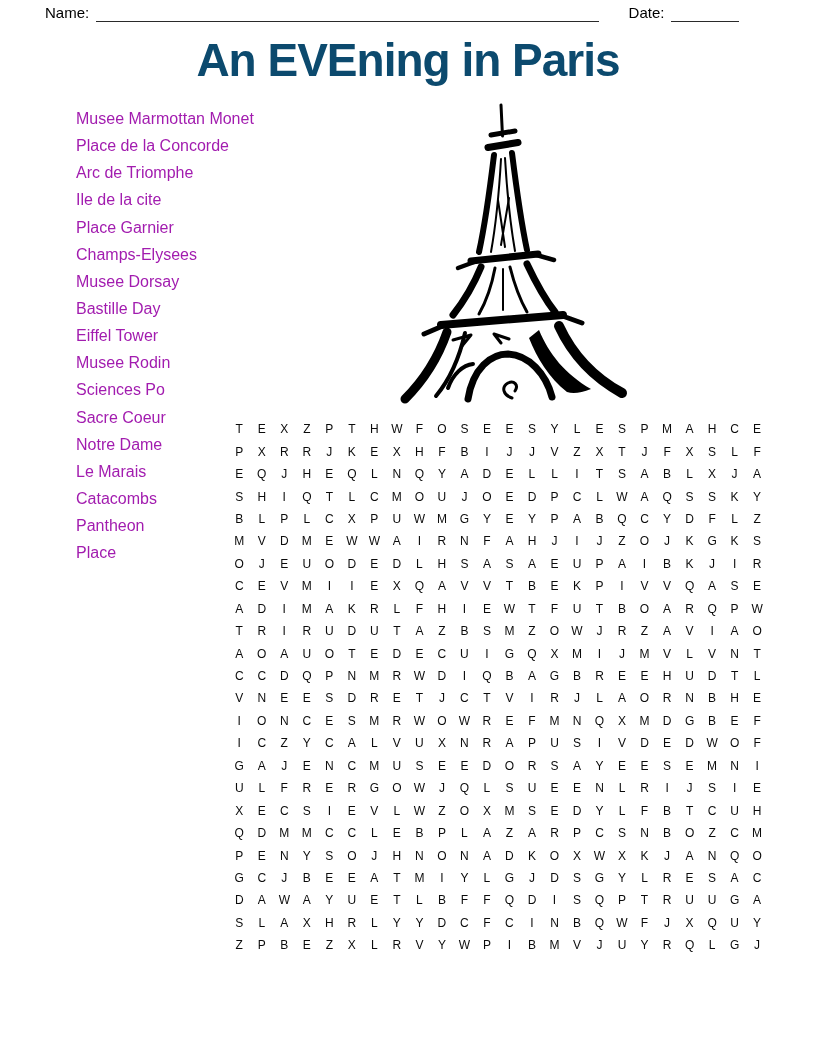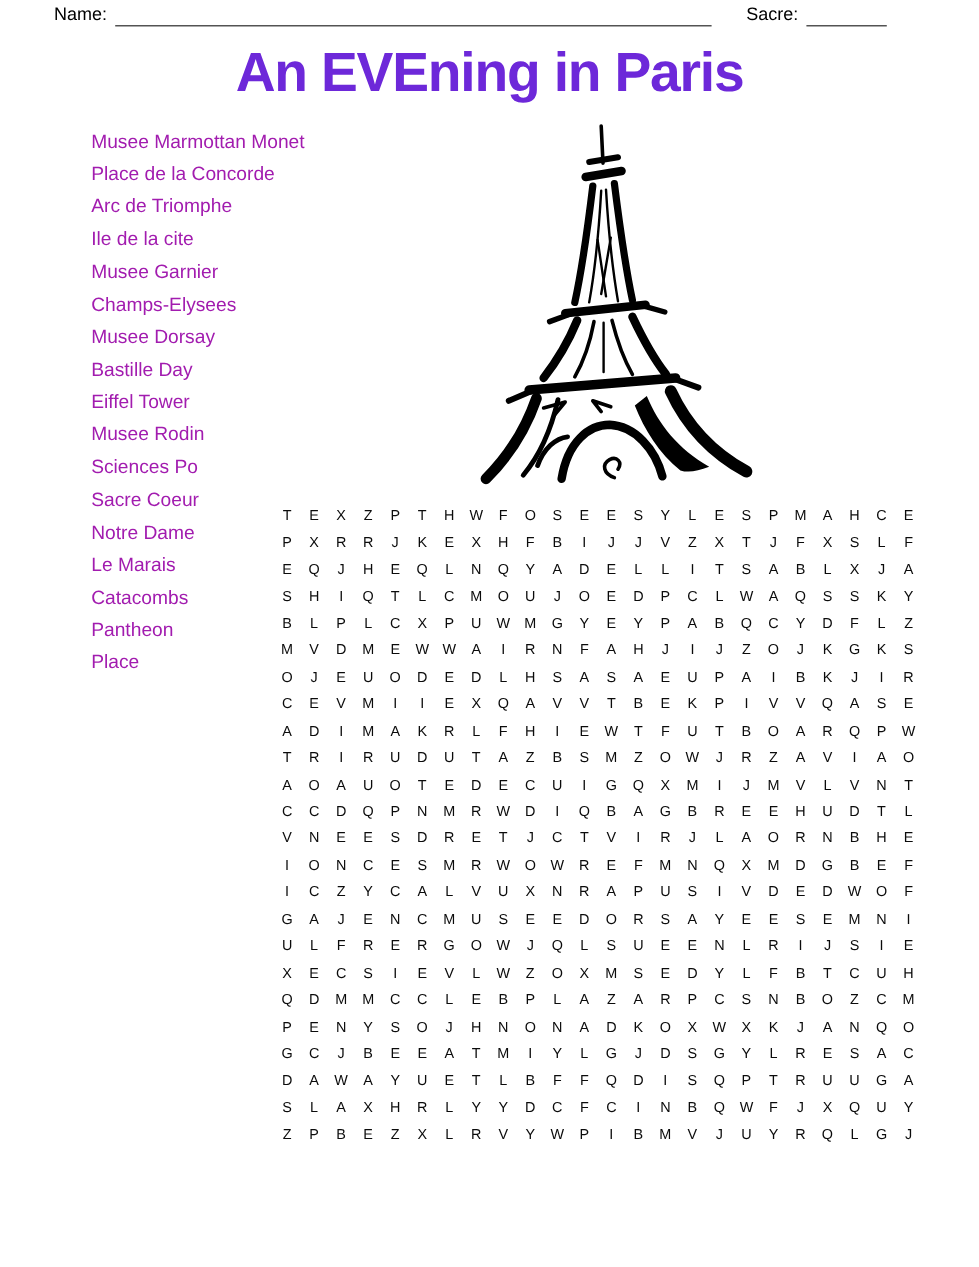--- a/index.html
+++ b/index.html
@@ -10,21 +10,21 @@
   .header { position:absolute; left:45px; top:0px; width:694px; height:22px;
             display:flex; align-items:flex-end; font-size:15px; }
   .hlabel { line-height:19px; white-space:nowrap; }
   .blank  { border-bottom:1.2px solid #2a2a2a; height:16px; }
   .name-blank { width:506px; margin-left:7px; }
   .gap { width:30px; }
   .date-blank { width:68px; margin-left:7px; }
 
   
   .title { position:absolute; left:0; top:33px; width:816px; text-align:center;
-           font-size:46px; font-weight:bold; letter-spacing:-1px; color:#6d28d9; }
+           font-size:46px; font-weight:bold; letter-spacing:-1px; color:#0c4a6e; }
 
   
   .word-list { position:absolute; left:48px; top:105px; width:190px; }
   .word-item { height:27.15px; line-height:27.15px; font-size:16px; color:#a21caf; white-space:nowrap;margin-left:28px; }
 
   
   .tower-wrap { position:absolute; left:391px; top:102px; width:240px; height:305px; }
 
   
   .grid { position:absolute; left:228px; top:418px; display:grid;
@@ -32,32 +32,32 @@
   .cell { display:flex; align-items:center; justify-content:center;
           font-size:12px; font-weight:500; color:#0b0b0b; }
 </style>
 </head>
 <body>
 
 <div class="header">
   <span class="hlabel">Name:</span>
   <span class="blank name-blank"></span>
   <span class="gap"></span>
-  <span class="hlabel">Sacre:</span>
+  <span class="hlabel">Date:</span>
   <span class="blank date-blank"></span>
 </div>
 
 <div class="title">An EVEning in Paris</div>
 
 <div class="word-list">
     <div class="word-item">Musee Marmottan Monet</div>
     <div class="word-item">Place de la Concorde</div>
     <div class="word-item">Arc de Triomphe</div>
     <div class="word-item">Ile de la cite</div>
-    <div class="word-item">Musee Garnier</div>
+    <div class="word-item">Place Garnier</div>
     <div class="word-item">Champs-Elysees</div>
     <div class="word-item">Musee Dorsay</div>
     <div class="word-item">Bastille Day</div>
     <div class="word-item">Eiffel Tower</div>
     <div class="word-item">Musee Rodin</div>
     <div class="word-item">Sciences Po</div>
     <div class="word-item">Sacre Coeur</div>
     <div class="word-item">Notre Dame</div>
     <div class="word-item">Le Marais</div>
     <div class="word-item">Catacombs</div>

